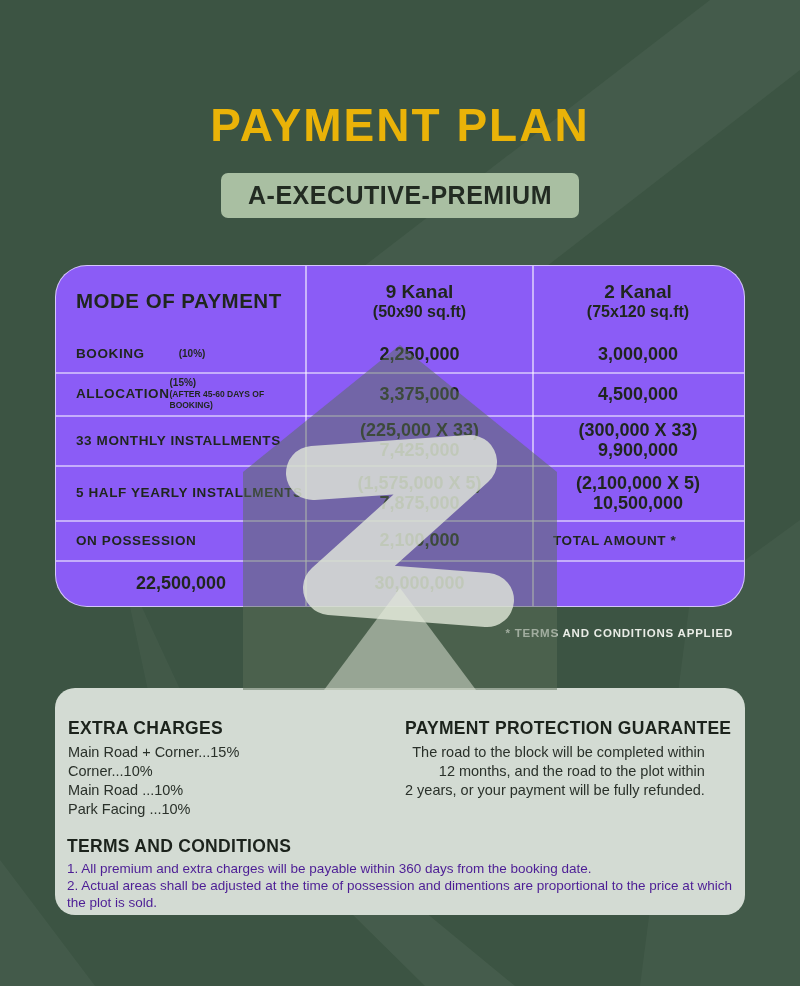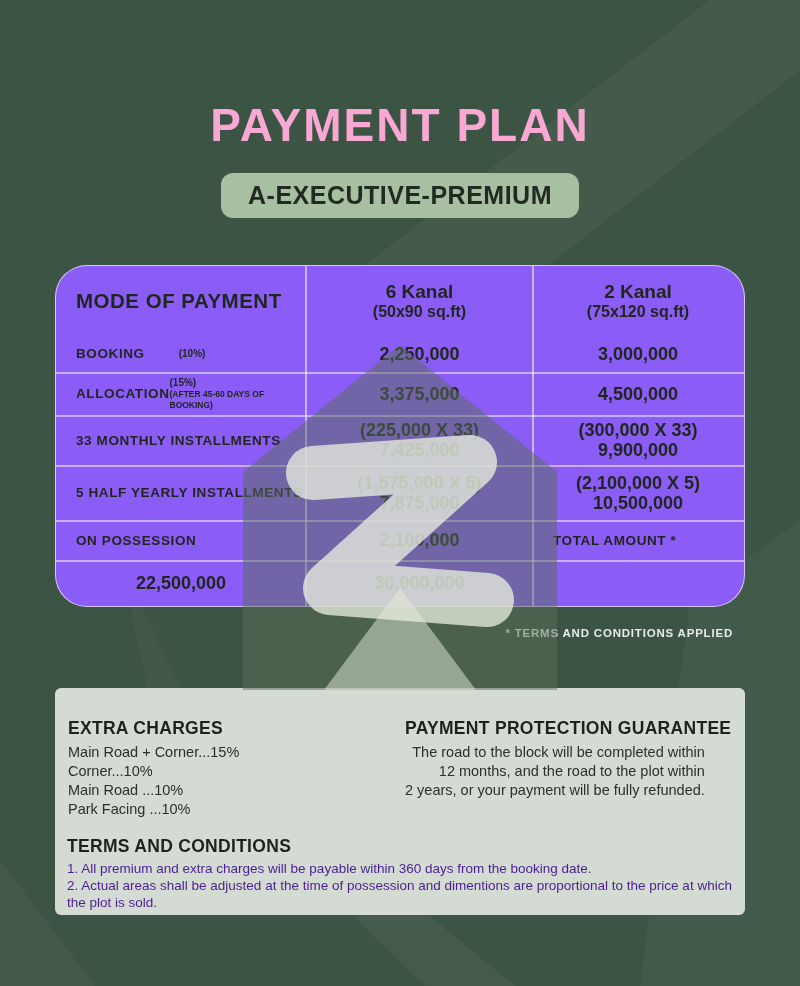--- a/index.html
+++ b/index.html
@@ -7,25 +7,25 @@
     position:relative;width:800px;height:986px;overflow:hidden;
     background:#3c5443;
     font-family:"Liberation Sans", sans-serif;
     -webkit-font-smoothing:antialiased;
   }
   .sheen{position:absolute;inset:0;z-index:1;pointer-events:none;}
 
   
   .page-title{
     position:absolute;z-index:3;left:0;right:0;top:98px;margin:0;
-    text-align:center;color:#f9a8d4;font-size:46px;font-weight:800;letter-spacing:2px;
+    text-align:center;color:#eab308;font-size:46px;font-weight:800;letter-spacing:2px;
   }
   .badge-wrap{position:absolute;z-index:3;left:0;right:0;top:173px;text-align:center;}
   .badge{
-    display:inline-block;background:#a9bfa2;color:#222b22;border-radius:12px;
+    display:inline-block;background:#a9bfa2;color:#222b22;border-radius:7px;
     height:45px;line-height:45px;padding:0 27px;font-size:25px;font-weight:800;letter-spacing:.5px;
   }
 
   
   .table-card{
     position:absolute;z-index:2;left:55px;top:265px;width:690px;height:342px;
     background:#8b5cf6;border-radius:32px;box-sizing:border-box;
     border:1.5px solid rgba(255,255,255,.65);
   }
   .vline{position:absolute;top:0;bottom:0;width:1.5px;background:rgba(255,255,255,.55);}
@@ -51,21 +51,21 @@
   .watermark{position:absolute;z-index:4;left:230px;top:338px;pointer-events:none;}
 
   .footnote{
     position:absolute;z-index:3;right:67px;top:627px;color:#e9ece6;
     font-size:11.5px;font-weight:600;letter-spacing:.8px;
   }
 
   
   .info-card{
     position:absolute;z-index:2;left:55px;top:688px;width:690px;height:227px;
-    background:#d3dbd3;border-radius:6px;color:#1c231c;
+    background:#d3dbd3;border-radius:20px;color:#1c231c;
   }
   .sec-title{position:absolute;margin:0;font-size:17.5px;font-weight:800;letter-spacing:.3px;}
   .extra-title{left:13px;top:30px;}
   .extra-list{position:absolute;left:13px;top:55px;font-size:14.5px;font-weight:500;line-height:19px;color:#2a312a;}
   .guarantee-title{left:350px;top:30px;text-align:right;}
   .guarantee-text{position:absolute;left:350px;top:55px;font-size:14.5px;font-weight:500;line-height:19px;color:#2a312a;text-align:right;}
   .terms-title{left:12px;top:148px;}
   .terms-list{position:absolute;left:12px;top:172px;right:10px;font-size:13.5px;font-weight:500;line-height:17px;color:#4c1d95;}
 </style>
 </head>
@@ -94,21 +94,21 @@
     <div class="hline" style="top:199px"></div>
     <div class="hline" style="top:254px"></div>
     <div class="hline" style="top:294px"></div>
 
     <div class="tgrid">
 
       <div class="cell label">
         <span class="hdr-main">MODE OF PAYMENT</span>
       </div>
       <div class="cell">
-        <span class="kanal-title">6 Kanal</span>
+        <span class="kanal-title">9 Kanal</span>
         <span class="kanal-sub">(50x90 sq.ft)</span>
       </div>
       <div class="cell">
         <span class="kanal-title">2 Kanal</span>
         <span class="kanal-sub">(75x120 sq.ft)</span>
       </div>
 
       <div class="cell label">
         <span class="row-label">BOOKING</span>
         <span class="row-note">(10%)</span>

